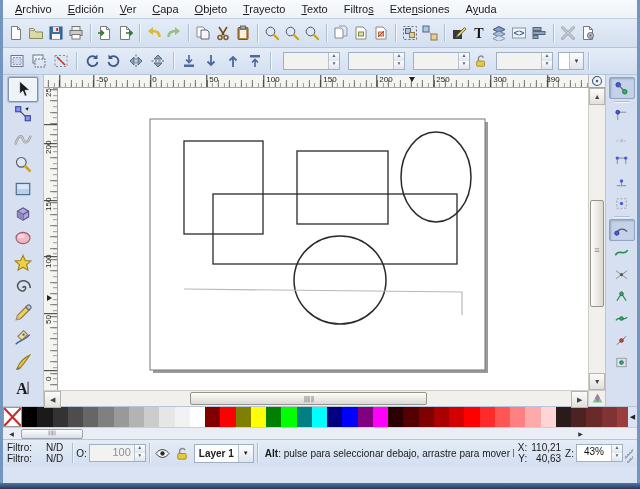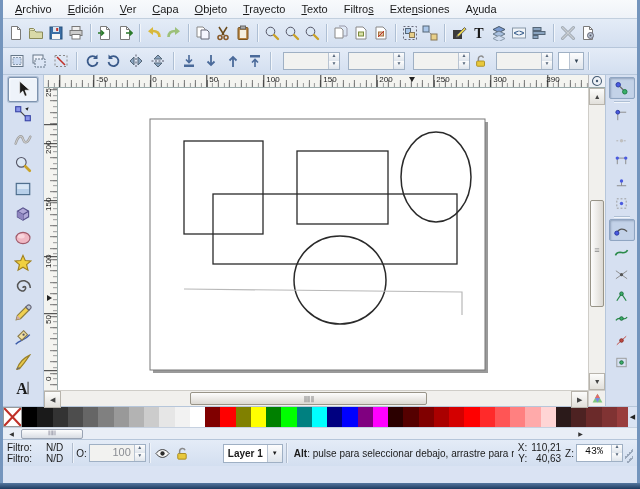--- a/index.html
+++ b/index.html
@@ -106,29 +106,29 @@
   .palette-scroll{height:11px;background:#e9eef6;border-top:1px solid #c6d1e0;position:relative;}
   .ps-btn{position:absolute;top:1px;width:9px;height:9px;font-size:6px;color:#333;display:flex;align-items:center;justify-content:center;}
   .ps-thumb{position:absolute;left:18px;top:1px;width:60px;height:8px;background:linear-gradient(#fdfdfd,#d9dde4);
     border:1px solid #9aa4b4;border-radius:2px;text-align:center;font-size:6px;line-height:7px;color:#889;}
   
   .statusbar{height:26px;display:flex;align-items:center;background:linear-gradient(#e4ecf7,#d3dff0);
     border-top:1px solid #b6c6da;font-size:10px;}
   .fillstroke{display:grid;grid-template-columns:auto auto;column-gap:14px;row-gap:0;padding:0 6px 0 4px;line-height:11px;}
   .ssep2{width:1px;height:20px;background:#b0bccd;box-shadow:1px 0 0 #eef3fa;margin:0 3px;}
   .opacity{display:flex;align-items:center;gap:2px;}
-  .layerbox{display:flex;align-items:center;margin-left:29px;}
+  .layerbox{display:flex;align-items:center;}
   .layer-select{display:flex;align-items:center;border:1px solid #9fb0c4;background:#fff;height:17px;margin-left:3px;}
   .layer-select .lval{padding:0 4px;font-weight:bold;font-size:10px;white-space:nowrap;}
   .layer-select .ubtn{width:14px;height:100%;border-left:1px solid #b9c4d2;background:linear-gradient(#fdfdfd,#dfe5ec);
     font-size:6px;display:flex;align-items:center;justify-content:center;}
   .statusmsg{flex:1;overflow:hidden;white-space:nowrap;padding-left:4px;font-size:10px;}
   .coords{display:grid;grid-template-columns:auto auto;column-gap:4px;line-height:11px;text-align:right;padding:0 4px;}
   .zoomgrp{display:flex;align-items:center;gap:2px;padding-right:4px;}
-  .zoombox{display:flex;border:1px solid #9fb0c4;background:#fff;height:16px;font-family:Liberation Mono, monospace;}
+  .zoombox{display:flex;border:1px solid #9fb0c4;background:#fff;height:16px;}
   .zoombox .val{width:34px;text-align:center;font-size:10px;padding-top:1px;color:#111;}
   .grip{width:8px;height:20px;background:
     linear-gradient(135deg,transparent 50%,#9aa8bb 50%,#9aa8bb 60%,transparent 60%,transparent 75%,#9aa8bb 75%,#9aa8bb 85%,transparent 85%);}
   .bottom-edge{position:absolute;left:-3px;right:-3px;bottom:-0px;height:6px;
     background:linear-gradient(#55779f,#1d3a5f);}
 </style>
 </head>
 <body>
 
 <div class="window">

